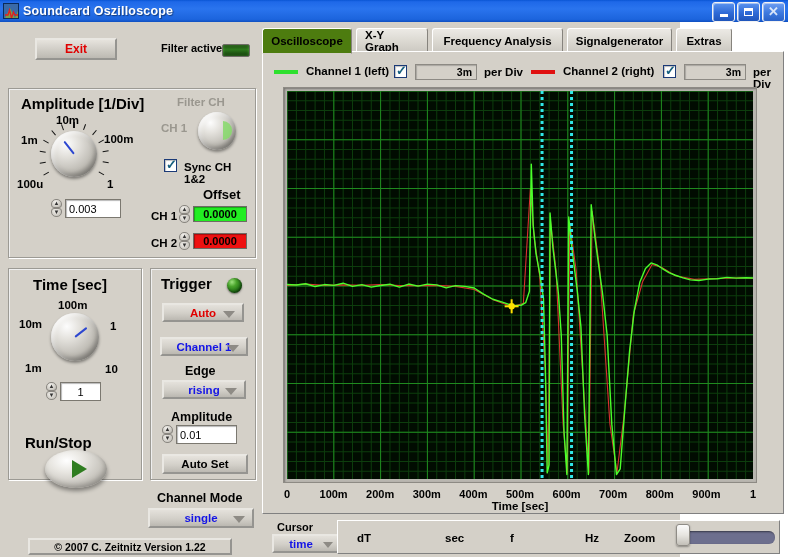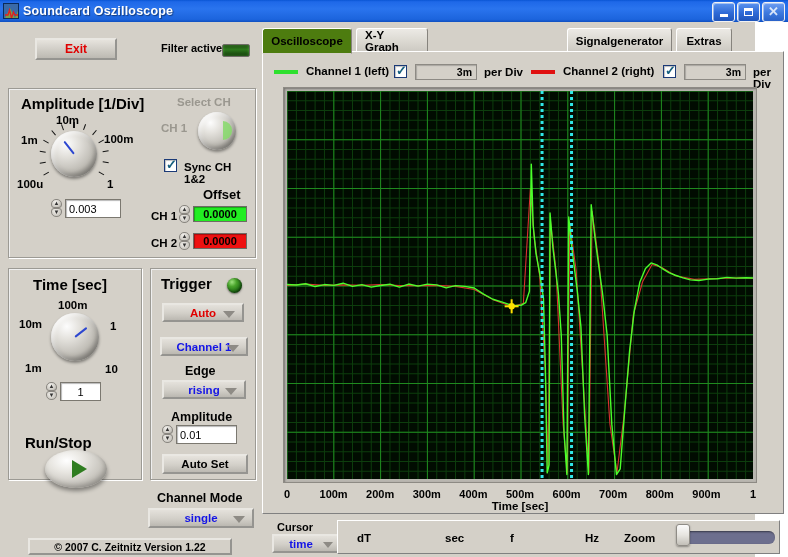--- a/index.html
+++ b/index.html
@@ -1,17 +1,17 @@
 <!DOCTYPE html>
 <html><head>
 <meta charset="utf-8">
 <style>
   html,body{margin:0;padding:0;background:#fff;}
   body{width:788px;height:557px;overflow:hidden;font-family:"Liberation Sans",sans-serif;}
-  #app{position:relative;width:755px;height:557px;background:#d4d0c8;box-sizing:border-box;}
+  #app{position:relative;width:680px;height:557px;background:#d4d0c8;box-sizing:border-box;}
 
   
   .titlebar{position:absolute;left:0;top:0;width:788px;height:22px;
     background:linear-gradient(to bottom,#0a55d4 0%,#1e68e8 8%,#2a74ee 40%,#1c64dd 88%,#0f4fc0 100%);
     display:flex;align-items:center;}
   .tb-icon{width:16px;height:16px;margin-left:3px;margin-right:4px;position:relative;
     background:linear-gradient(135deg,#2f5fa8 0%,#2f5fa8 45%,#6f8f3f 46%,#8aa94e 100%);
     border:1px solid #0a2a5a;box-sizing:border-box;overflow:hidden;}
   .tb-icon svg{position:absolute;left:0;top:0;}
   .tb-title{color:#fff;font-size:12.5px;font-weight:bold;letter-spacing:.2px;
@@ -182,21 +182,21 @@
     <div class="knob-lbl" style="left:95px;top:44px;">100m</div>
     <div class="knob-lbl" style="left:98px;top:89px;">1</div>
     <div class="knob-lbl" style="left:8px;top:89px;">100u</div>
 
     <div class="spin" style="left:42px;top:110px;">
       <div class="s up">▲</div>
       <div class="s dn">▼</div>
     </div>
     <div class="numfield" style="left:56px;top:110px;width:56px;height:19px;">0.003</div>
 
-    <div class="lbl dim" style="left:168px;top:7px;">Select CH</div>
+    <div class="lbl dim" style="left:168px;top:7px;">Filter CH</div>
     <div class="lbl dim" style="left:152px;top:33px;">CH 1</div>
     <div class="knob" style="left:189px;top:23px;width:38px;height:38px;">
       <div style="position:absolute;right:4px;top:9px;width:9px;height:19px;border-radius:0 9px 9px 0;background:#86d96a;opacity:.85;"></div>
     </div>
 
     <div class="cbox" style="left:155px;top:70px;">
         <span class="chk">✓</span>
       </div>
     <div class="lbl" style="left:175px;top:72px;">Sync CH 1&amp;2</div>
 
@@ -289,20 +289,21 @@
   <div class="combo" id="chMode" style="left: 148px; top: 508px; width: 106px; height: 20px; color: rgb(20, 20, 230);">
     <span>single</span>
     <span class="arr"></span>
   </div>
 
   <div class="copyright">© 2007   C. Zeitnitz Version 1.22</div>
 
   <div class="tabstrip">
     <div class="tab active" style="left:0px;width:90px;">Oscilloscope</div>
     <div class="tab" style="left:94px;width:72px;">X-Y Graph</div>
+    <div class="tab" style="left:170px;width:131px;">Frequency Analysis</div>
     <div class="tab" style="left:305px;width:105px;">Signalgenerator</div>
     <div class="tab" style="left:414px;width:56px;">Extras</div>
   </div>
 
   <div class="tabpage">
 
     <div class="legline" id="leg1" style="left: 11px; top: 18px; background: rgb(46, 224, 46);"></div>
     <div class="lbl" style="left:43px;top:13px;">Channel 1 (left)</div>
     <div class="cbox" style="left:131px;top:13px;">
         <span class="chk">✓</span>

